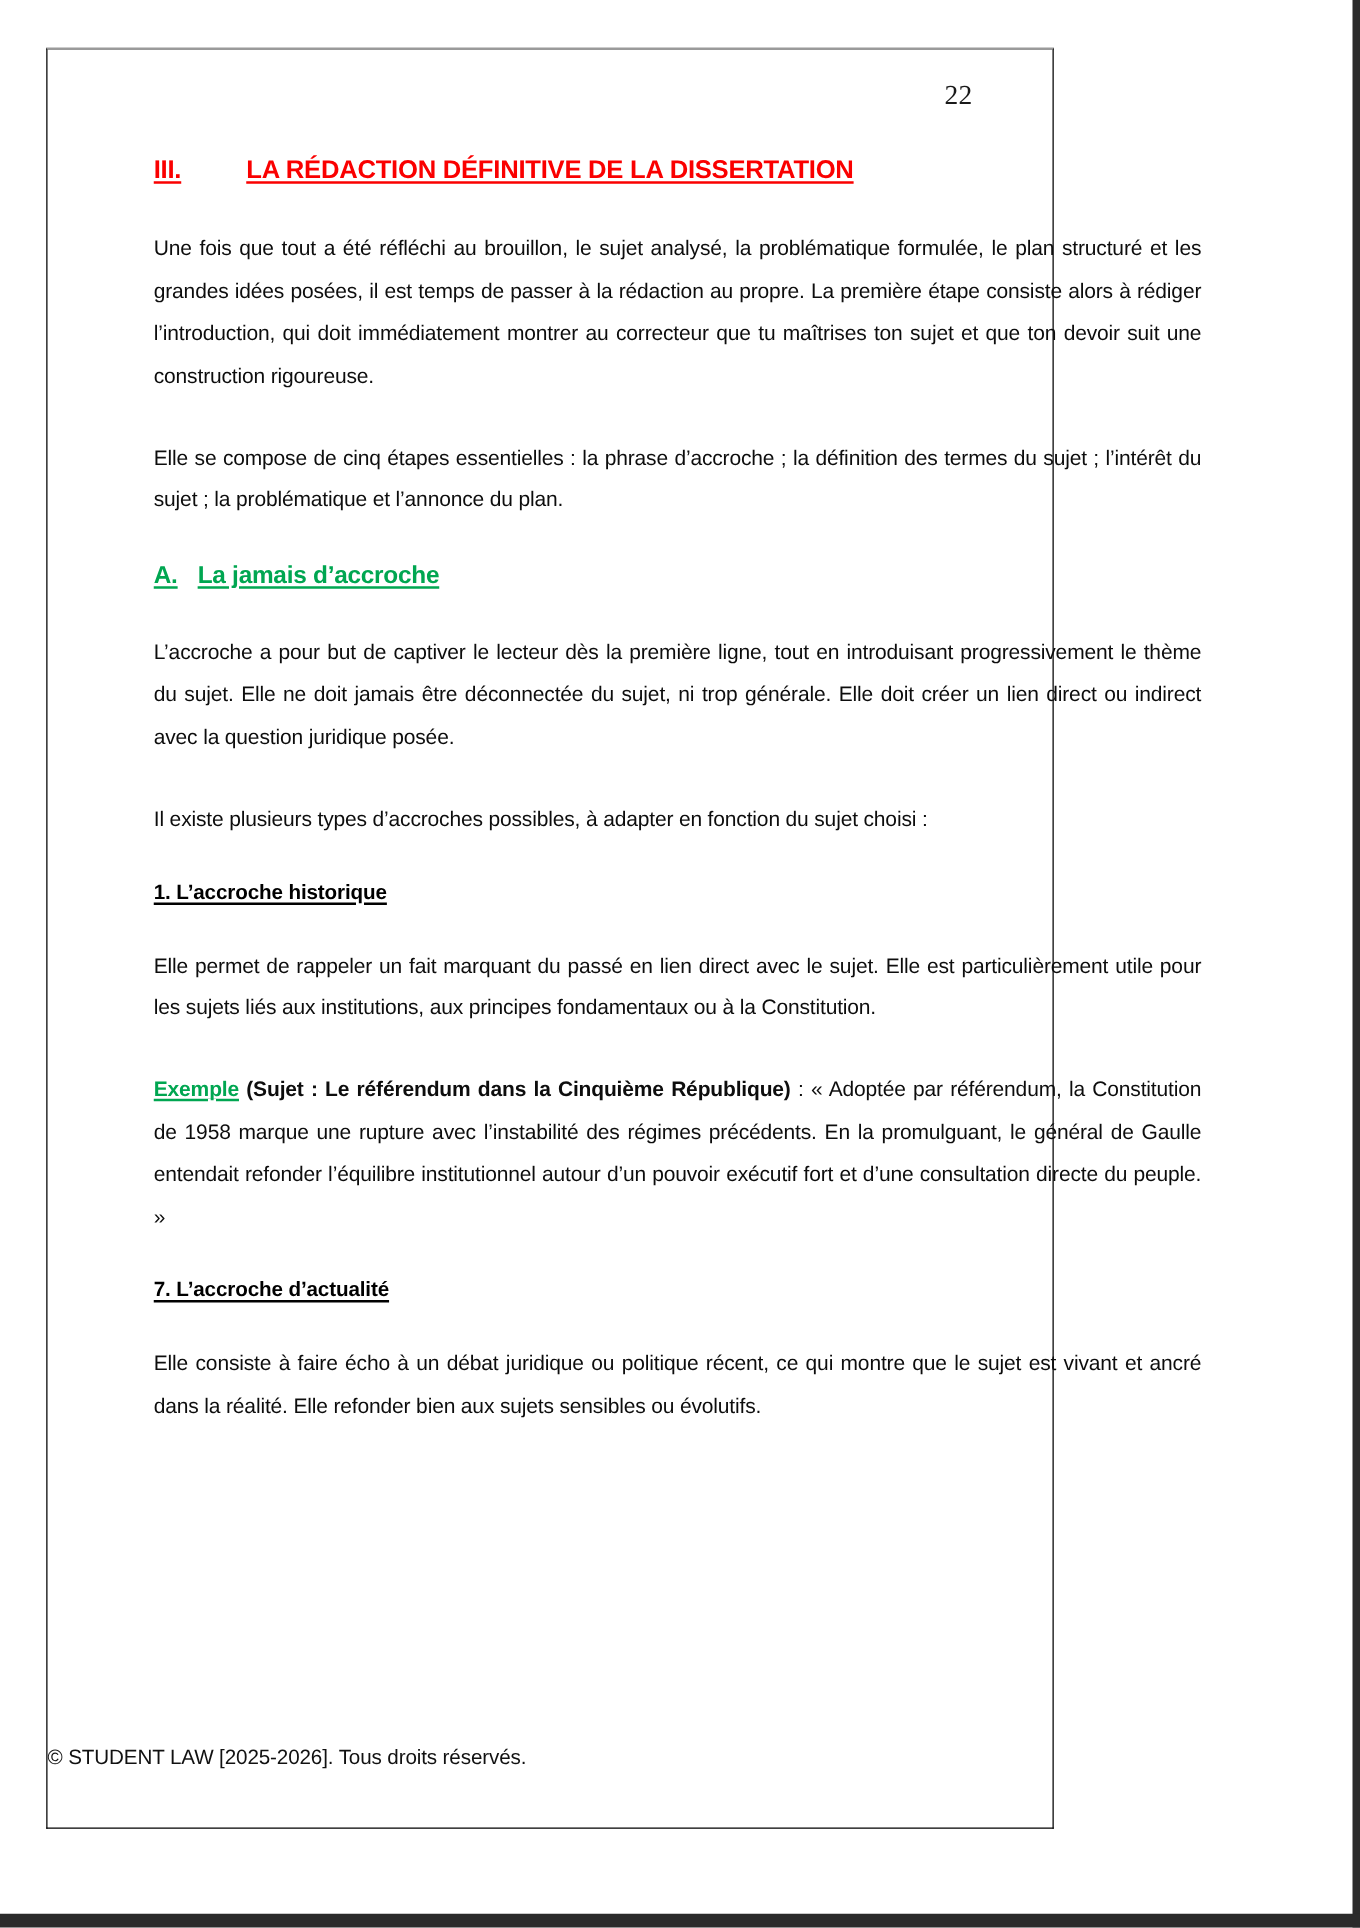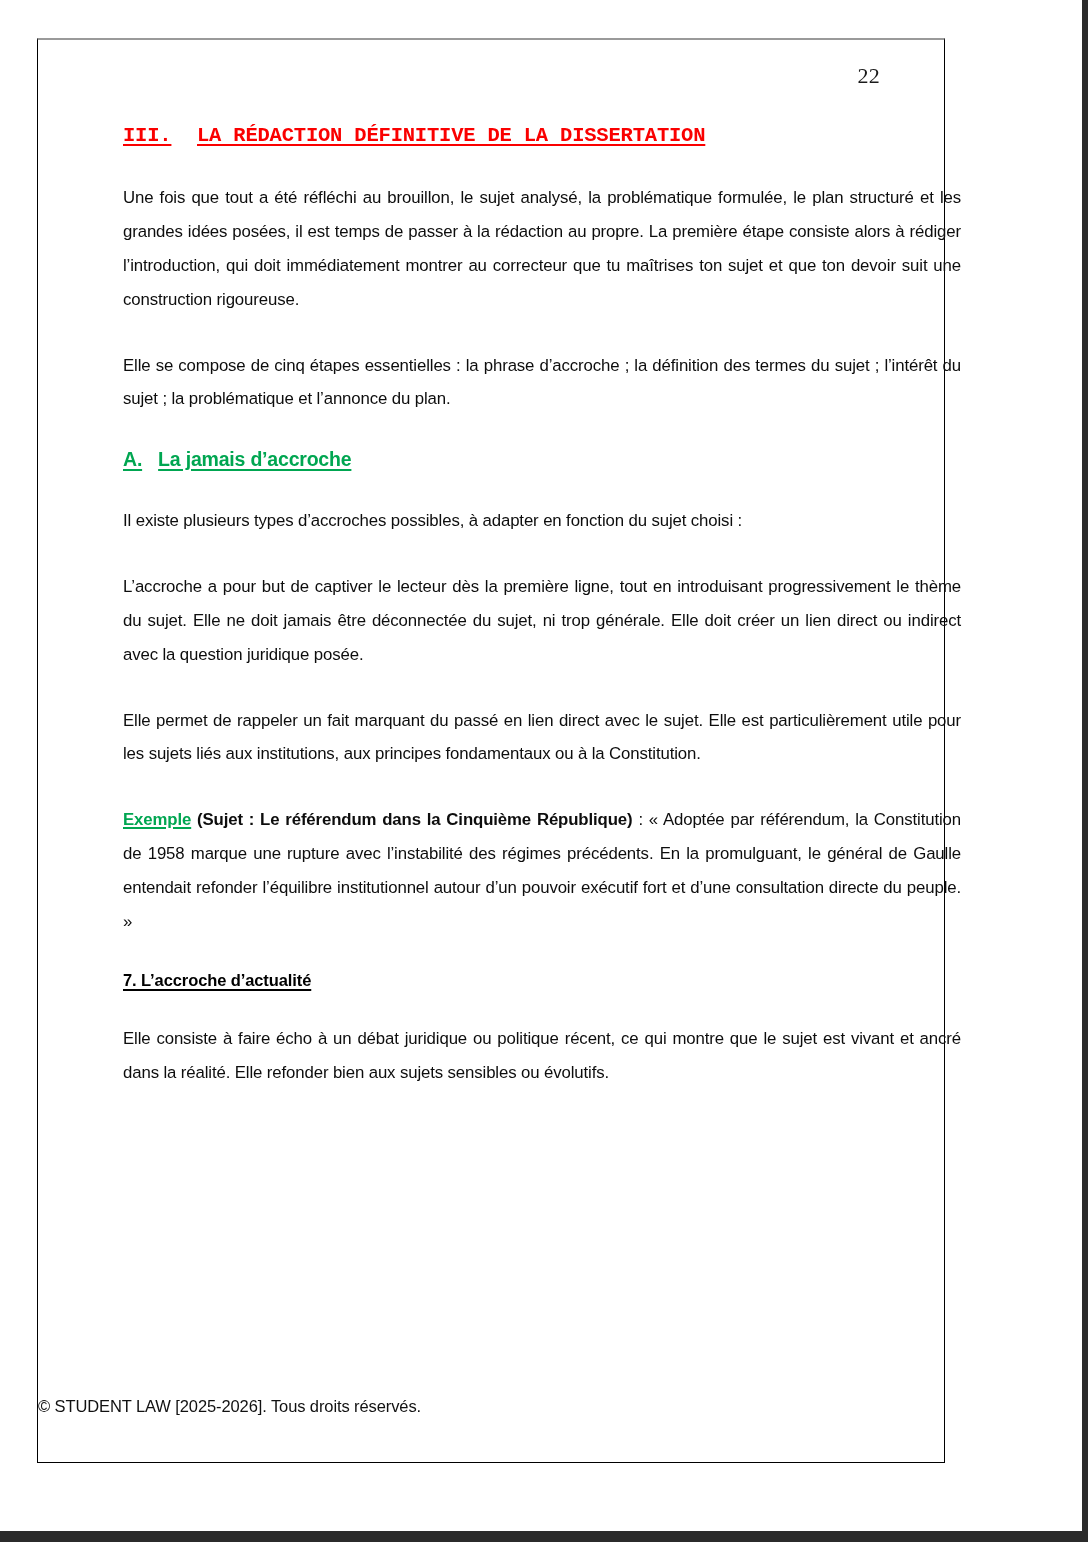--- a/index.html
+++ b/index.html
@@ -32,21 +32,21 @@
     width: 1088px;
     height: 11px;
     background: #2b2b2b;
   }
 
   
   .page {
     position: absolute;
     left: 37px;
     top: 38px;
-    width: 908px;
+    width: 806px;
     height: 1425px;
     background: #ffffff;
     border: 1.5px solid #000000;
     border-top-color: #9a9a9a;
     border-top-width: 2px;
   }
 
   .page-inner {
     position: relative;
     width: 100%;
@@ -74,21 +74,20 @@
 
   
   .h-roman {
     display: flex;
     align-items: flex-start;
     color: #fa0000;
     font-weight: bold;
     font-size: 20.5px;
     letter-spacing: -0.2px;
     margin: 0 0 34px 0;
-    font-family: Liberation Mono, monospace;
   }
   .h-roman .num {
     text-decoration: underline;
     text-underline-offset: 3px;
     text-decoration-thickness: 2px;
     width: 74px;
     flex: 0 0 74px;
   }
   .h-roman .txt {
     text-decoration: underline;
@@ -186,24 +185,27 @@
 
       <p class="para"><span>Une fois que tout a été réfléchi au brouillon, le sujet analysé, la problématique formulée, le plan structuré et les grandes idées posées, il est temps de passer à la </span><span class="u">rédaction au propre</span><span>. La première étape consiste alors à rédiger l’introduction, qui doit immédiatement montrer au correcteur que tu maîtrises ton sujet et que ton devoir suit une construction rigoureuse.</span></p>
 
       <p class="para tight">Elle se compose de cinq étapes essentielles : la phrase d’accroche ; la définition des termes du sujet ; l’intérêt du sujet ; la problématique et l’annonce du plan.</p>
 
       <div class="h-letter">
         <span class="num">A.</span>
         <span class="txt">La jamais d’accroche</span>
       </div>
 
+      <p class="para"><span>L’accroche a pour but de captiver le lecteur dès la première ligne, tout en introduisant progressivement le thème du sujet. Elle ne doit jamais être déconnectée du sujet, ni trop générale. </span><span class="u">Elle doit créer un lien direct ou indirect avec la question juridique posée</span><span>.</span></p>
+
       <p class="para">Il existe plusieurs types d’accroches possibles, à adapter en fonction du sujet choisi :</p>
 
-      <p class="para"><span>L’accroche a pour but de captiver le lecteur dès la première ligne, tout en introduisant progressivement le thème du sujet. Elle ne doit jamais être déconnectée du sujet, ni trop générale. </span><span class="u">Elle doit créer un lien direct ou indirect avec la question juridique posée</span><span>.</span></p>
-
+      <div class="h-sub-wrap">
+        <span class="h-sub">1. L’accroche historique</span>
+      </div>
 
       <p class="para">Elle permet de rappeler un fait marquant du passé en lien direct avec le sujet. Elle est particulièrement utile pour les sujets liés aux institutions, aux principes fondamentaux ou à la Constitution.</p>
 
       <p class="para"><span class="green-ex">Exemple</span><span class="b"> (Sujet : Le référendum dans la Cinquième République)</span><span> : « Adoptée par référendum, la Constitution de 1958 marque une rupture avec l’instabilité des régimes précédents. En la promulguant, le général de Gaulle entendait refonder l’équilibre institutionnel autour d’un pouvoir exécutif fort et d’une consultation directe du peuple. »</span></p>
 
       <div class="h-sub-wrap">
         <span class="h-sub">7. L’accroche d’actualité</span>
       </div>
 
       <p class="para last">Elle consiste à faire écho à un débat juridique ou politique récent, ce qui montre que le sujet est vivant et ancré dans la réalité. Elle refonder bien aux sujets sensibles ou évolutifs.</p>

